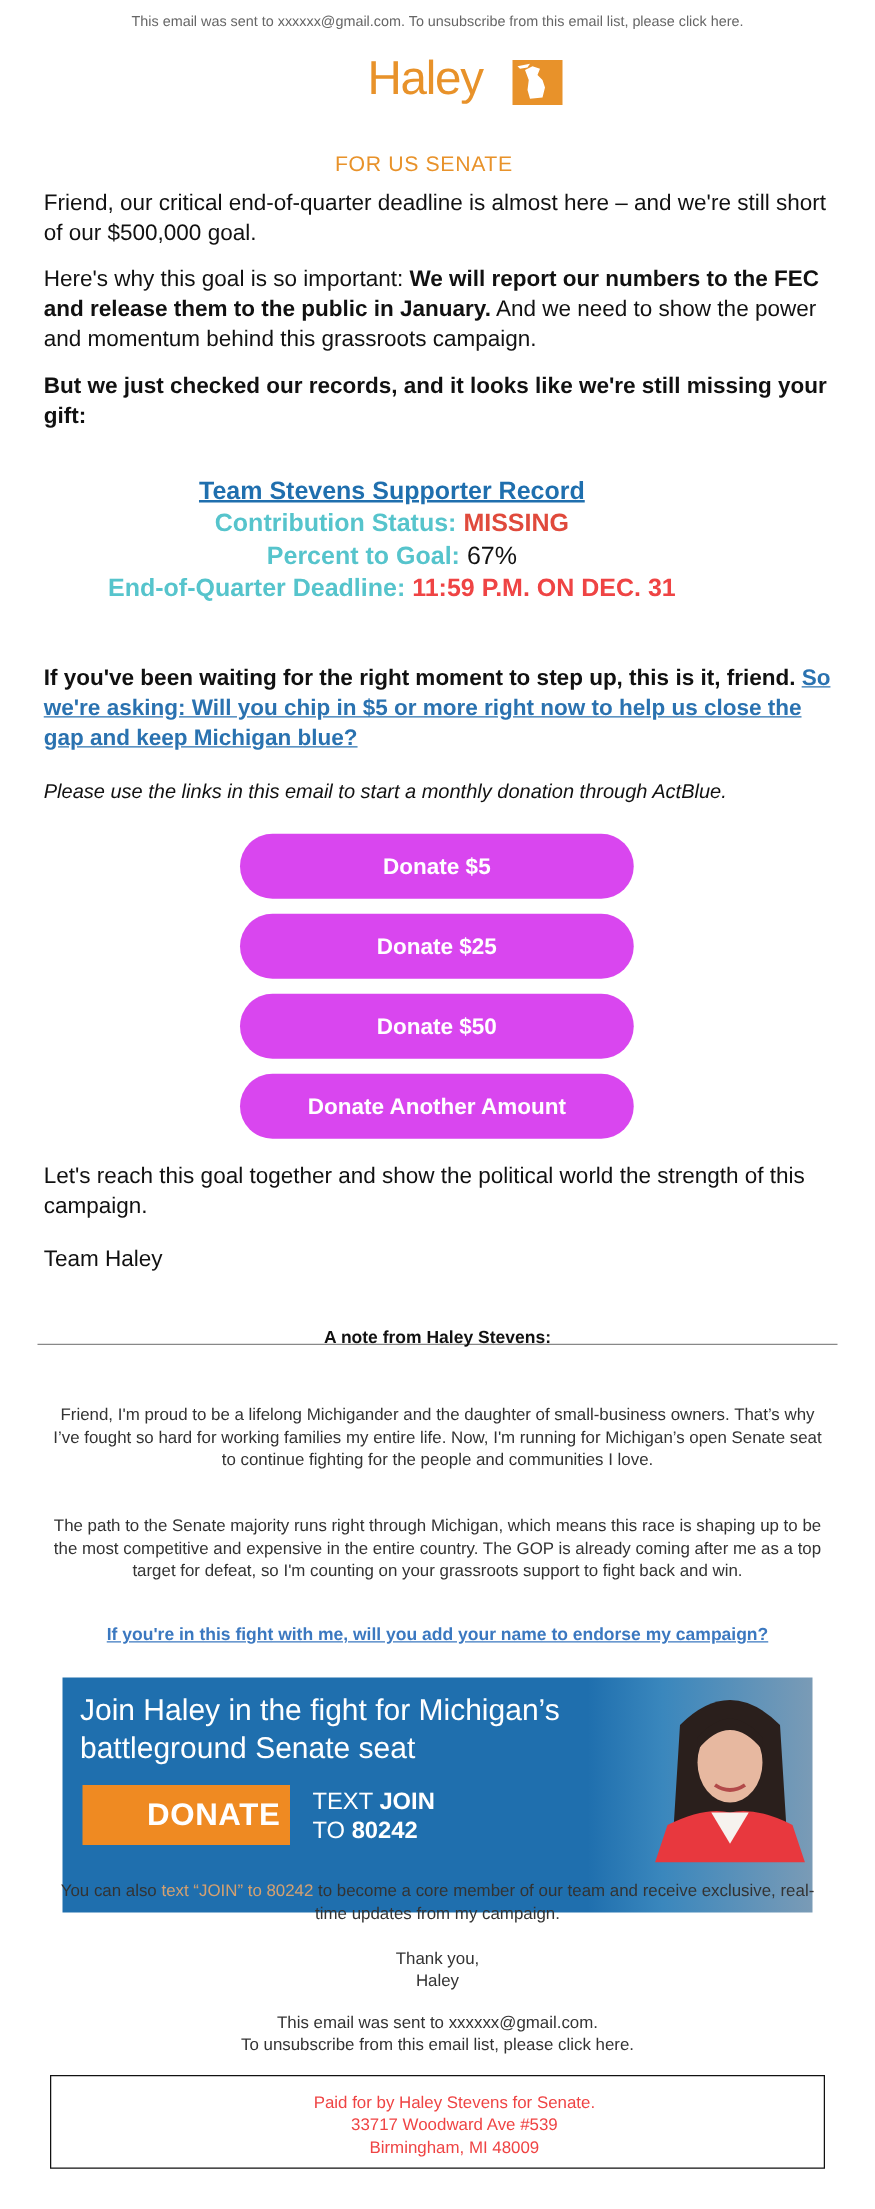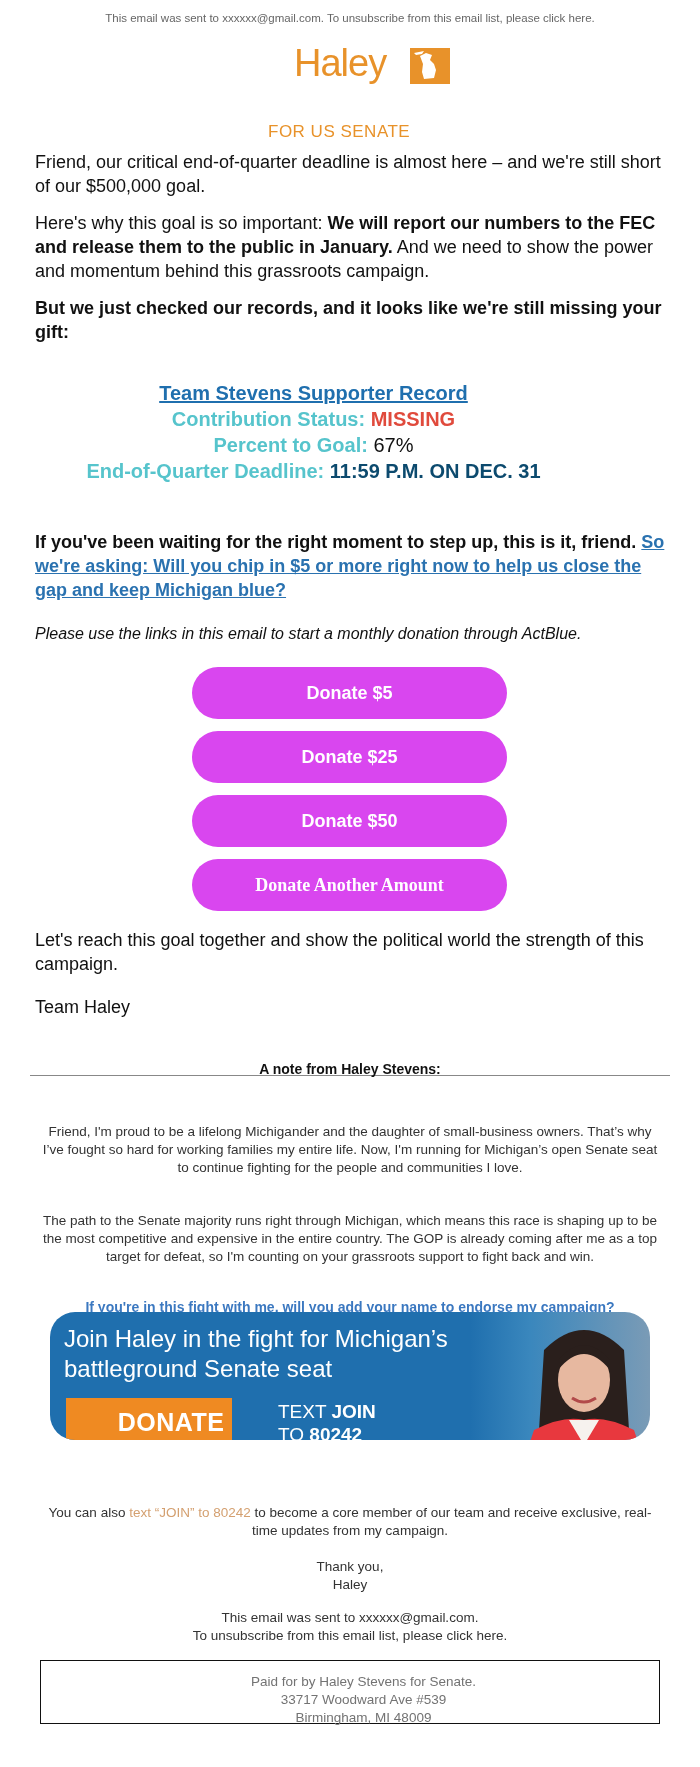--- a/index.html
+++ b/index.html
@@ -40,62 +40,61 @@
   .p { font-size: 18px; line-height: 24px; color: #111; }
   .bold { font-weight: bold; }
   .record {
     position: absolute; top: 380px; left: 0; width: 627px; text-align: center;
     font-size: 20px; line-height: 26px; font-weight: bold;
   }
   .record .title { color: #1f6fae; text-decoration: underline; }
   .record .lbl { color: #56c4cc; }
   .record .val-plain { color: #111; font-weight: normal; }
   .record .val-red { color: #e04a3c; }
-  .record .val-orange { color: #0c4a6e; }
+  .record .val-orange { color: #ef4444; }
   .link-blue { color: #2a72b0; text-decoration: underline; font-weight: bold; }
   .italic { font-style: italic; font-size: 16px; color: #111; }
   .btn {
     position: absolute; left: 192px; width: 315px; height: 52px;
     background: #d946ef; border-radius: 28px;
     color: #fff; font-weight: bold; font-size: 18px;
     display: flex; align-items: center; justify-content: center;
   }
   .hr {
     position: absolute; top: 1075px; left: 30px; width: 640px; height: 1px;
     background: #888;
   }
   .note { position: absolute; left: 40px; width: 620px; text-align: center; font-size: 13.5px; line-height: 18px; color: #333; }
   .note-title { font-weight: bold; color: #111; font-size: 14px; }
   .endorse { color: #3b78c0; text-decoration: underline; font-weight: bold; font-size: 14px; }
   .banner {
-    position: absolute; top: 1312px; left: 50px; width: 600px; height: 128px;
+    position: absolute; top: 1342px; left: 50px; width: 600px; height: 188px;
     background: linear-gradient(90deg, #1f6fae 0%, #1f6fae 70%, #3a87bd 80%, #7a9bb6 100%);
     overflow: hidden;
-    border-radius: 25px;
   }
   .banner .headline {
     position: absolute; left: 14px; top: 12px; width: 460px;
     color: #fff; font-size: 24px; line-height: 30px;
   }
   .banner .donate-btn {
     position: absolute; left: 16px; top: 86px; width: 166px; height: 48px;
     background: #ef8a22; color: #fff; font-weight: bold; font-size: 25px;
     display: flex; align-items: center; justify-content: center; letter-spacing: 0.5px; padding-left: 44px;
   }
   .banner .text-join {
-    position: absolute; left: 200px; top: 88px; color: #fff; font-size: 19px; line-height: 23px; margin-left: 28px;
+    position: absolute; left: 200px; top: 88px; color: #fff; font-size: 19px; line-height: 23px;
   }
   .banner .photo {
     position: absolute; right: 6px; top: 8px; width: 120px; height: 140px;
   }
   .footer-text { position: absolute; left: 40px; width: 620px; text-align: center; font-size: 13.5px; line-height: 18px; color: #333; }
   .orange-link { color: #d4a070; }
   .paid-box {
-    position: absolute; top: 1660px; left: 40px; width: 620px; height: 64px;
-    border: 1.5px solid #111; text-align: center; font-size: 13.5px; line-height: 18px; color: #737373;
+    position: absolute; top: 1660px; left: 40px; width: 620px; height: 75px;
+    border: 1.5px solid #111; text-align: center; font-size: 13.5px; line-height: 18px; color: #ef4444;
     padding-top: 12px;
     padding-left: 27px;
   }
 </style>
 </head>
 <body>
 
 <div class="preheader">This email was sent to xxxxxx@gmail.com. To unsubscribe from this email list, please click here.</div>
 
 <div class="logo">
@@ -137,21 +136,21 @@
   </p>
 </div>
 
 <div class="content" style="top:625px;">
   <p class="italic">Please use the links in this email to start a monthly donation through ActBlue.</p>
 </div>
 
 <div class="btn" style="top:667px;">Donate $5</div>
 <div class="btn" style="top:731px;">Donate $25</div>
 <div class="btn" style="top:795px;">Donate $50</div>
-<div class="btn" style="top:859px;font-family:Liberation Serif, serif;">Donate Another Amount</div>
+<div class="btn" style="top:859px;">Donate Another Amount</div>
 
 <div class="content" style="top:928px;">
   <p class="p">Let's reach this goal together and show the political world the strength of this campaign.</p>
 </div>
 
 <div class="content" style="top:995px;">
   <p class="p">Team Haley</p>
 </div>
 
 <div class="hr"></div>

